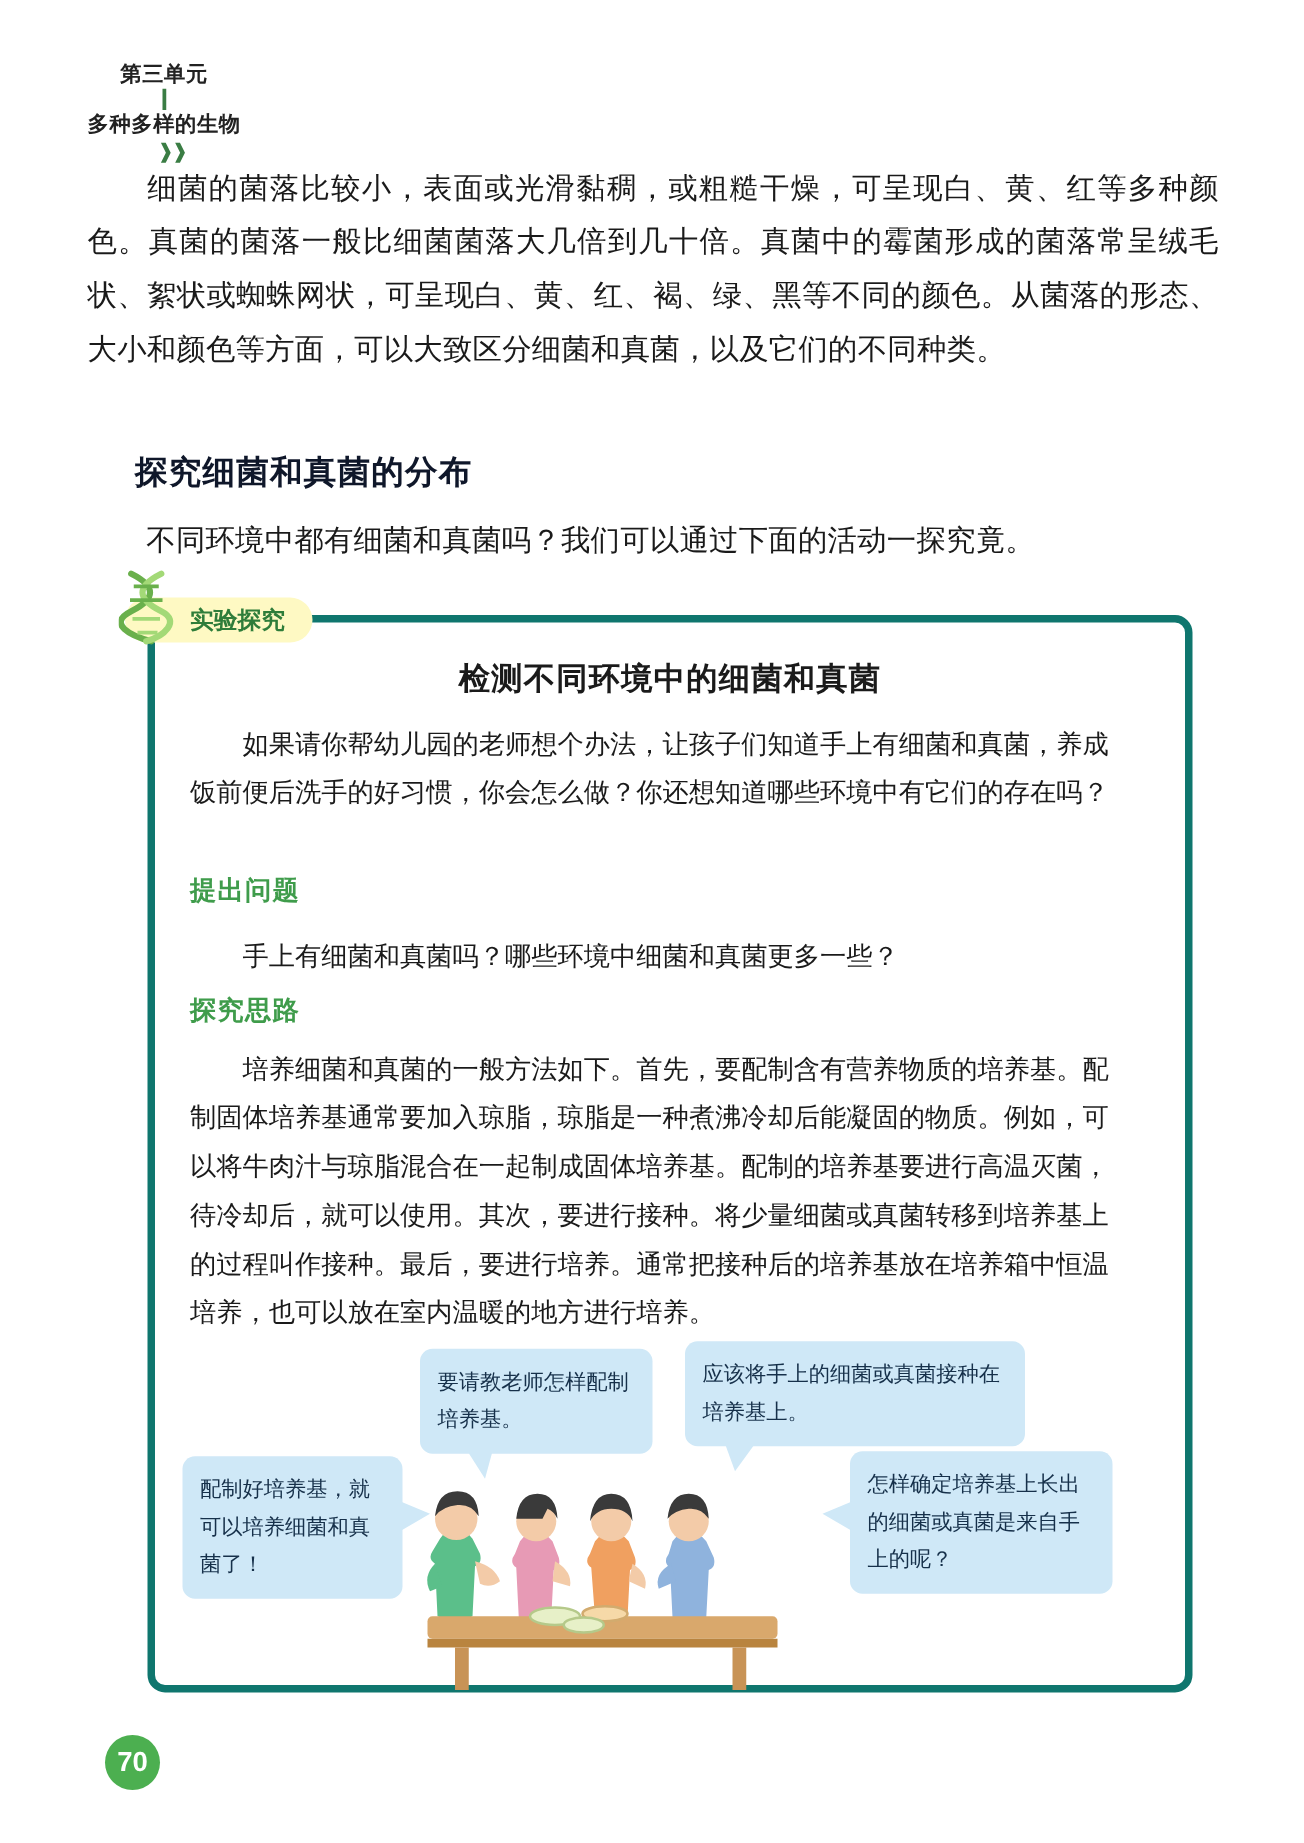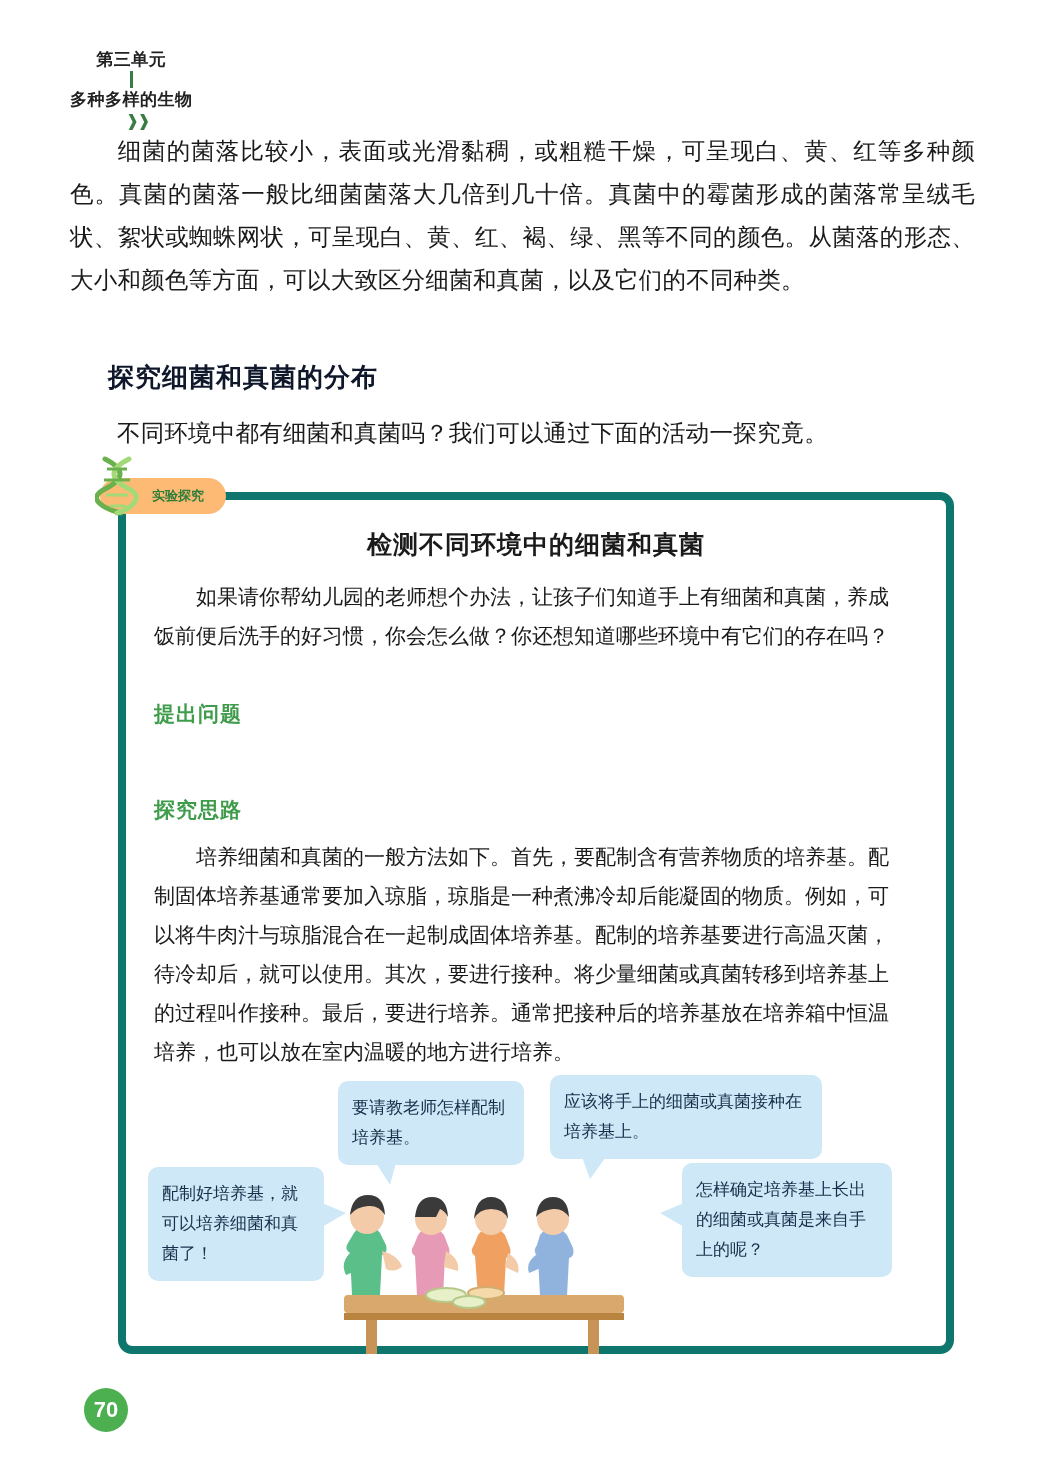--- a/index.html
+++ b/index.html
@@ -85,36 +85,36 @@
     top: 412px;
   }
 
   
   .activity-box {
     position: absolute;
     left: 118px;
     top: 492px;
     width: 836px;
     height: 862px;
-    border: 8px solid #0f766e;
+    border: 6px solid #0f766e;
     border-radius: 14px;
     box-sizing: border-box;
     background: #ffffff;
   }
   .tab {
     position: absolute;
     left: 100px;
     top: 478px;
     height: 36px;
     padding: 0 22px 0 52px;
-    background: #fdba74;
+    background: #fef9c3;
     border-radius: 18px;
     display: flex;
     align-items: center;
-    font-size: 13px;
+    font-size: 19px;
     font-weight: bold;
     color: #2f7d3a;
     font-family: "Liberation Sans", sans-serif;
     z-index: 3;
   }
   .dna-icon {
     position: absolute;
     left: 95px;
     top: 455px;
     width: 46px;
@@ -277,20 +277,21 @@
   </div>
 
   <div class="activity-box">
 
     <div class="activity-title">检测不同环境中的细菌和真菌</div>
 
     <div class="act-para" id="act-intro"><span class="indent"></span><span>如果请你帮幼儿园的老师想个办法，让孩子们知道手上有细菌和真菌，养成饭前便后洗手的好习惯，你会怎么做？你还想知道哪些环境中有它们的存在吗？</span></div>
 
     <div class="sub-head" id="sub-q">提出问题</div>
 
+    <div class="act-para" id="act-q"><span class="indent"></span><span>手上有细菌和真菌吗？哪些环境中细菌和真菌更多一些？</span></div>
 
     <div class="sub-head" id="sub-t">探究思路</div>
 
     <div class="act-para" id="act-method"><span class="indent"></span><span>培养细菌和真菌的一般方法如下。首先，要配制含有营养物质的培养基。配制固体培养基通常要加入琼脂，琼脂是一种煮沸冷却后能凝固的物质。例如，可以将牛肉汁与琼脂混合在一起制成固体培养基。配制的培养基要进行高温灭菌，待冷却后，就可以使用。其次，要进行接种。将少量细菌或真菌转移到培养基上的过程叫作接种。最后，要进行培养。通常把接种后的培养基放在培养箱中恒温培养，也可以放在室内温暖的地方进行培养。</span></div>
 
     <div class="illus">
 
       <div class="bubble" id="bub-top-left">要请教老师怎样配制培养基。</div>
       <div class="bubble" id="bub-top-right">应该将手上的细菌或真菌接种在培养基上。</div>
       <div class="bubble" id="bub-left">配制好培养基，就可以培养细菌和真菌了！</div>

